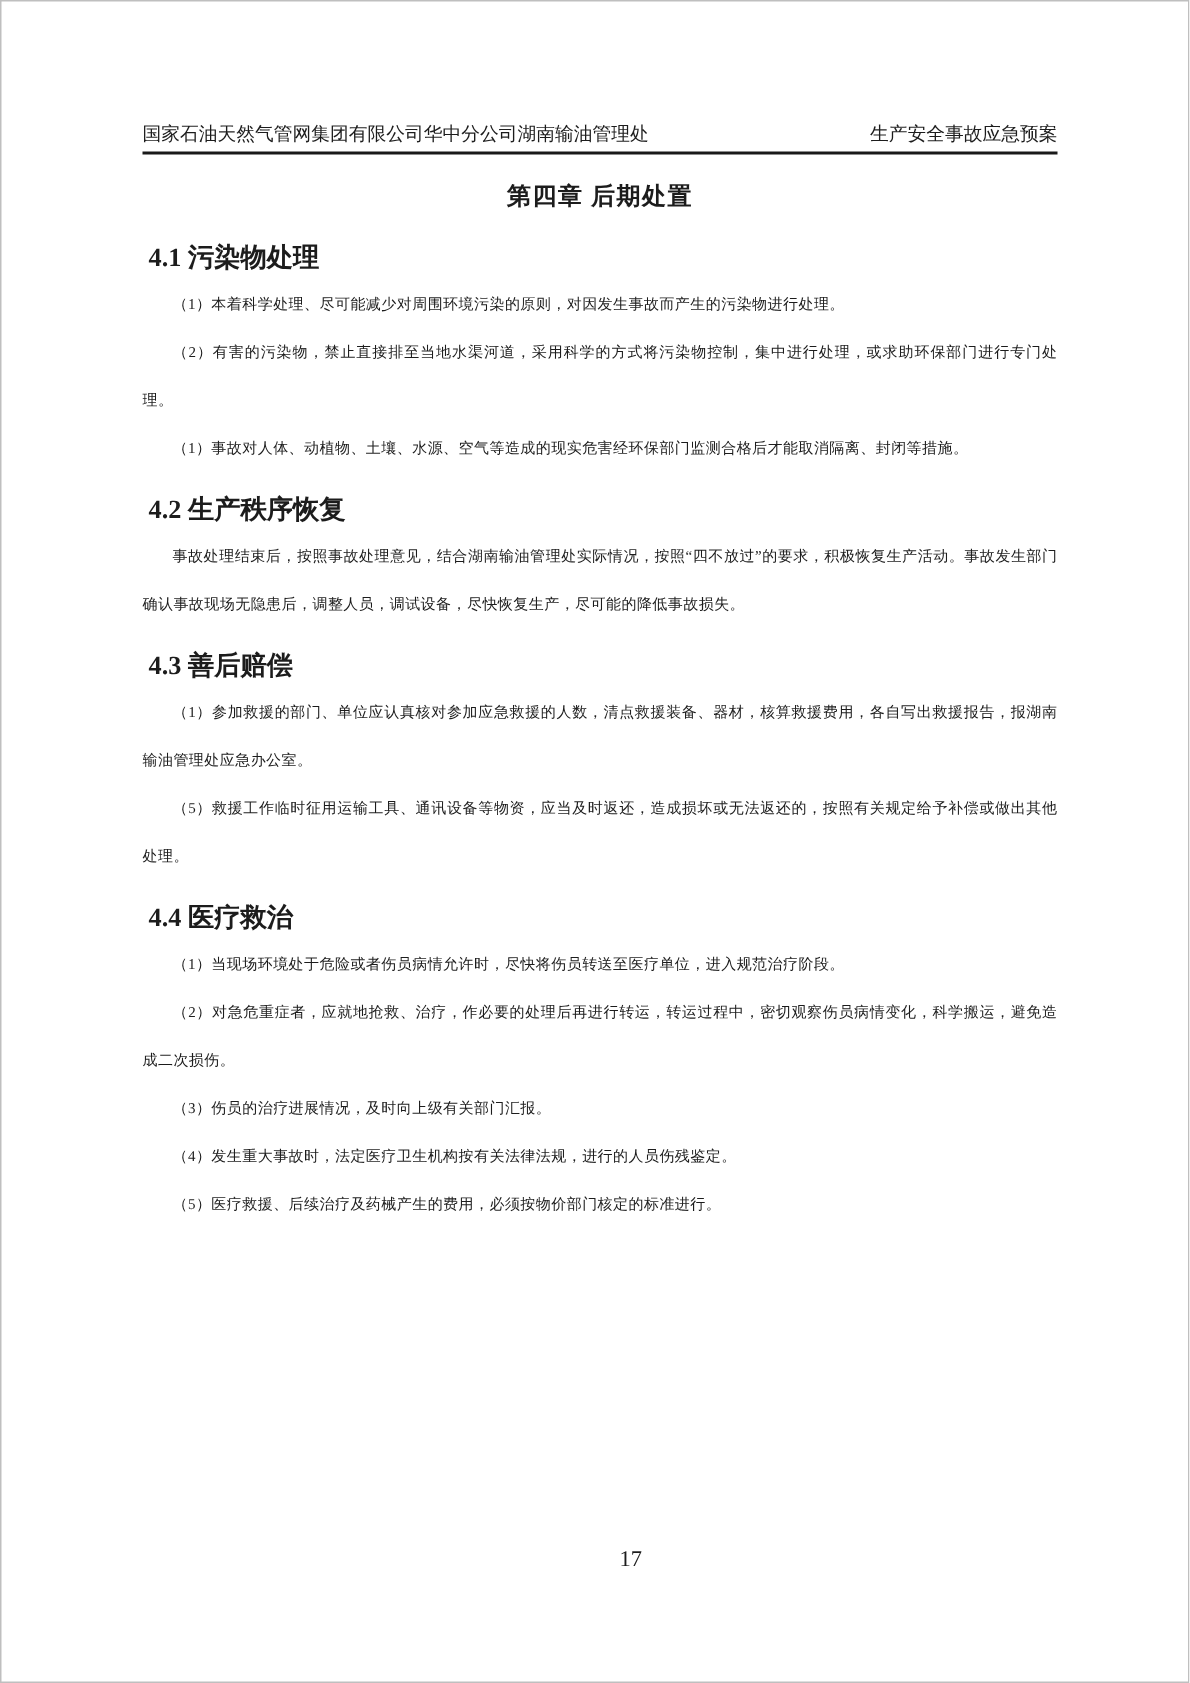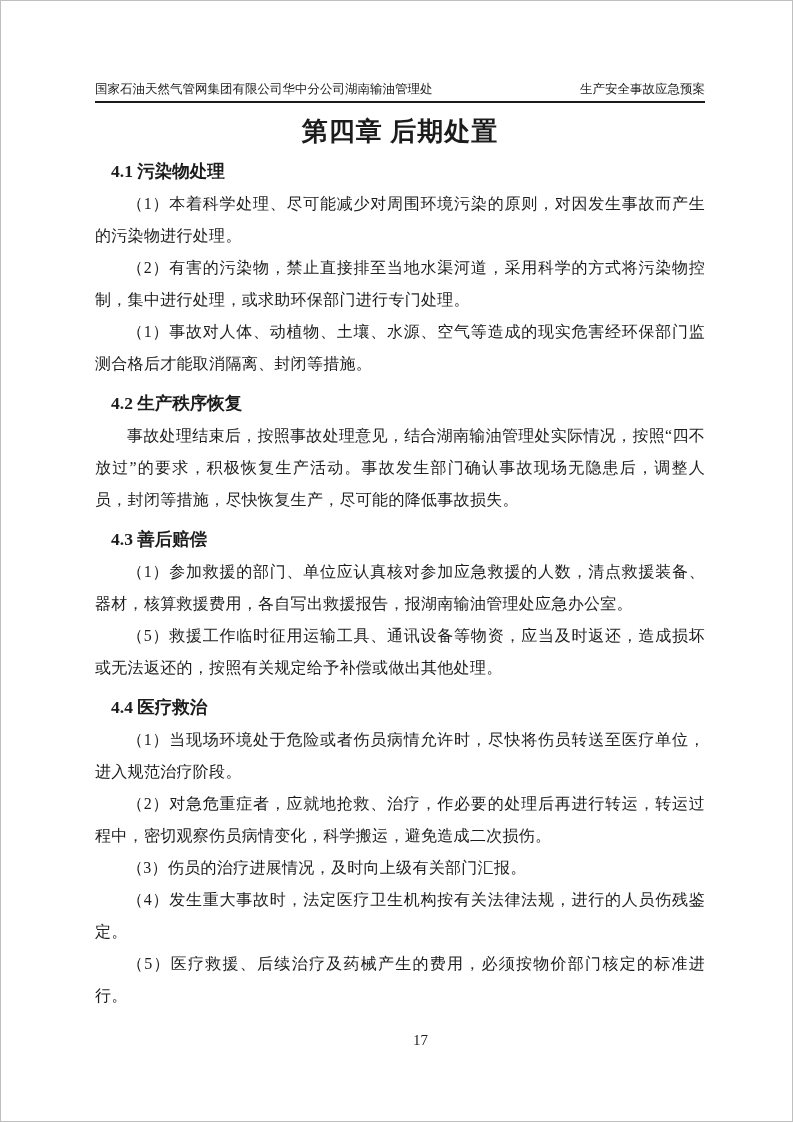--- a/index.html
+++ b/index.html
@@ -29,34 +29,34 @@
     line-height: 17px;
     padding-bottom: 3px;
     border-bottom: 2px solid #1a1a1a;
   }
   .header span {
     white-space: nowrap;
   }
   .chapter-title {
     margin: 13px 0 0 0;
     text-align: center;
-    font-size: 26px;
+    font-size: 16px;
     line-height: 32px;
     font-weight: bold;
     letter-spacing: 1px;
   }
   .sec-heading {
-    margin: 10px 0 4px 16px;
+    margin: 10px 0 4px 4px;
     font-size: 17.5px;
     line-height: 26px;
     font-weight: bold;
   }
   .body-para {
     margin: 0;
-    font-size: 16px;
+    font-size: 10px;
     line-height: 32px;
     text-align: justify;
     text-indent: 2em;
     letter-spacing: 0.3px;
   }
   .page-number {
     position: absolute;
     bottom: 72px;
     left: 0;
     width: 100%;
@@ -81,21 +81,21 @@
 
     <section>
       <h2 class="sec-heading">4.1 污染物处理</h2>
       <p class="body-para">（1）本着科学处理、尽可能减少对周围环境污染的原则，对因发生事故而产生的污染物进行处理。</p>
       <p class="body-para">（2）有害的污染物，禁止直接排至当地水渠河道，采用科学的方式将污染物控制，集中进行处理，或求助环保部门进行专门处理。</p>
       <p class="body-para">（1）事故对人体、动植物、土壤、水源、空气等造成的现实危害经环保部门监测合格后才能取消隔离、封闭等措施。</p>
     </section>
 
     <section>
       <h2 class="sec-heading">4.2 生产秩序恢复</h2>
-      <p class="body-para">事故处理结束后，按照事故处理意见，结合湖南输油管理处实际情况，按照“四不放过”的要求，积极恢复生产活动。事故发生部门确认事故现场无隐患后，调整人员，封闭等措施，尽快恢复生产，尽可能的降低事故损失。</p>
+      <p class="body-para">事故处理结束后，按照事故处理意见，结合湖南输油管理处实际情况，按照“四不放过”的要求，积极恢复生产活动。事故发生部门确认事故现场无隐患后，调整人员，调试设备，尽快恢复生产，尽可能的降低事故损失。</p>
     </section>
 
     <section>
       <h2 class="sec-heading">4.3 善后赔偿</h2>
       <p class="body-para">（1）参加救援的部门、单位应认真核对参加应急救援的人数，清点救援装备、器材，核算救援费用，各自写出救援报告，报湖南输油管理处应急办公室。</p>
       <p class="body-para">（5）救援工作临时征用运输工具、通讯设备等物资，应当及时返还，造成损坏或无法返还的，按照有关规定给予补偿或做出其他处理。</p>
     </section>
 
     <section>
       <h2 class="sec-heading">4.4 医疗救治</h2>

